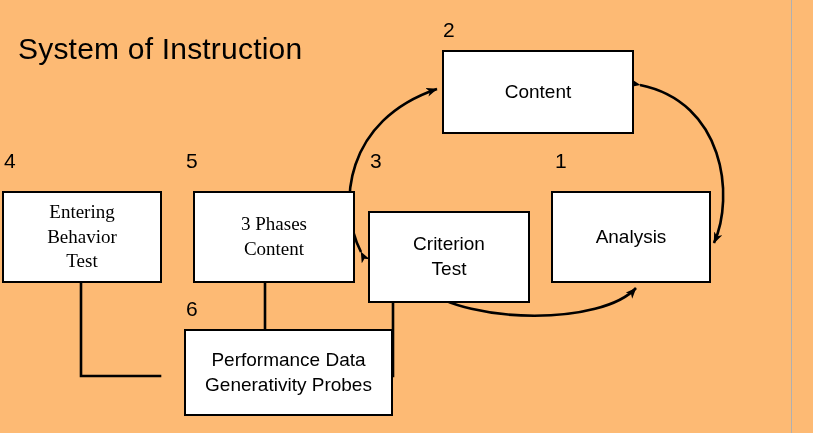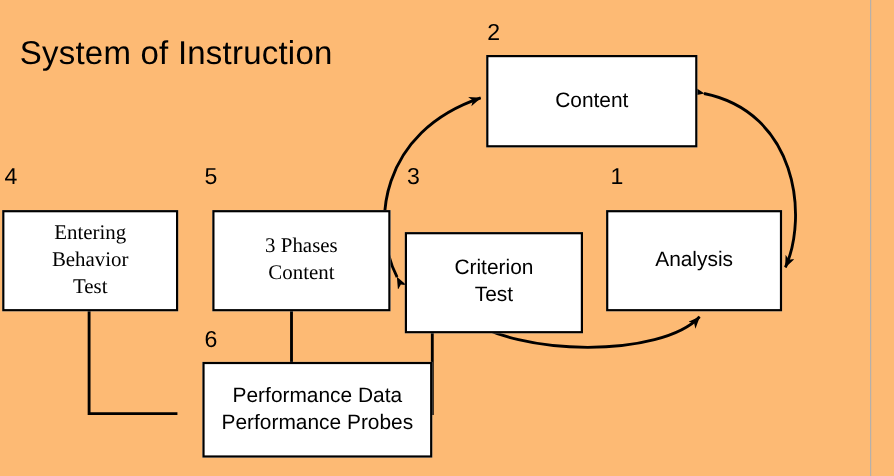--- a/index.html
+++ b/index.html
@@ -122,16 +122,16 @@
     <span class="line">Test</span>
   </div>
 
   <div class="node-box" style="left:193px; top:191px; width:162px; height:92px;font-family:Liberation Serif, serif;">
     <span class="line">3 Phases</span>
     <span class="line">Content</span>
   </div>
 
   <div class="node-box" style="left:160px; top:329px; width:209px; height:87px;margin-left:24px;">
     <span class="line">Performance Data</span>
-    <span class="line">Performance Probes</span>
+    <span class="line">Generativity Probes</span>
   </div>
 
 </div>
 
 </body></html>

